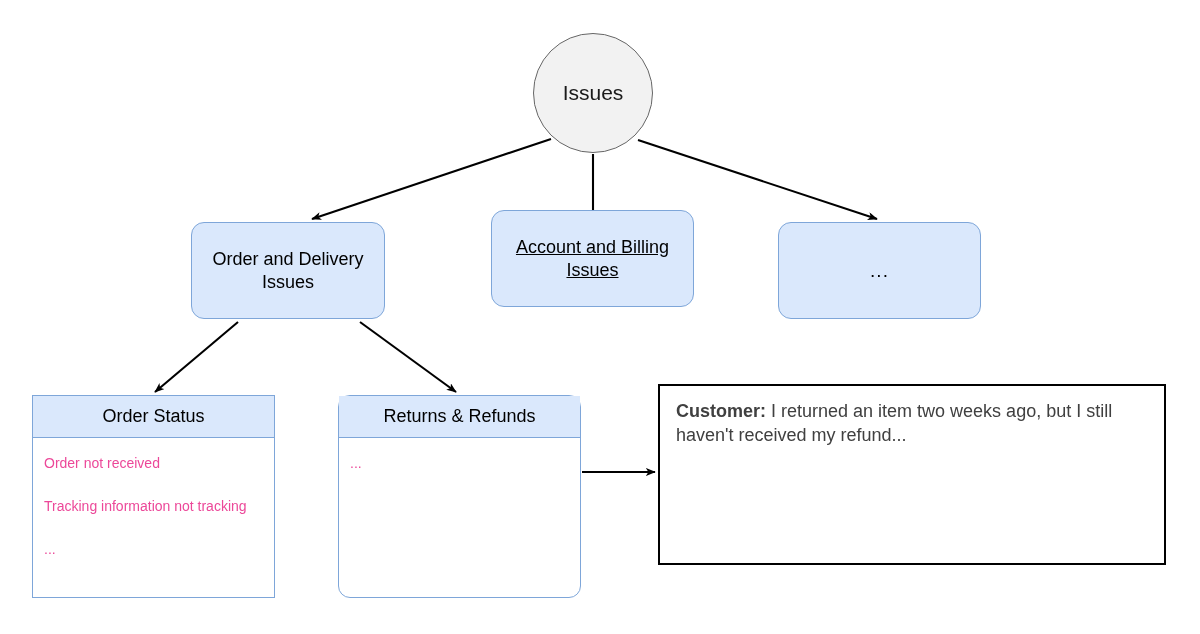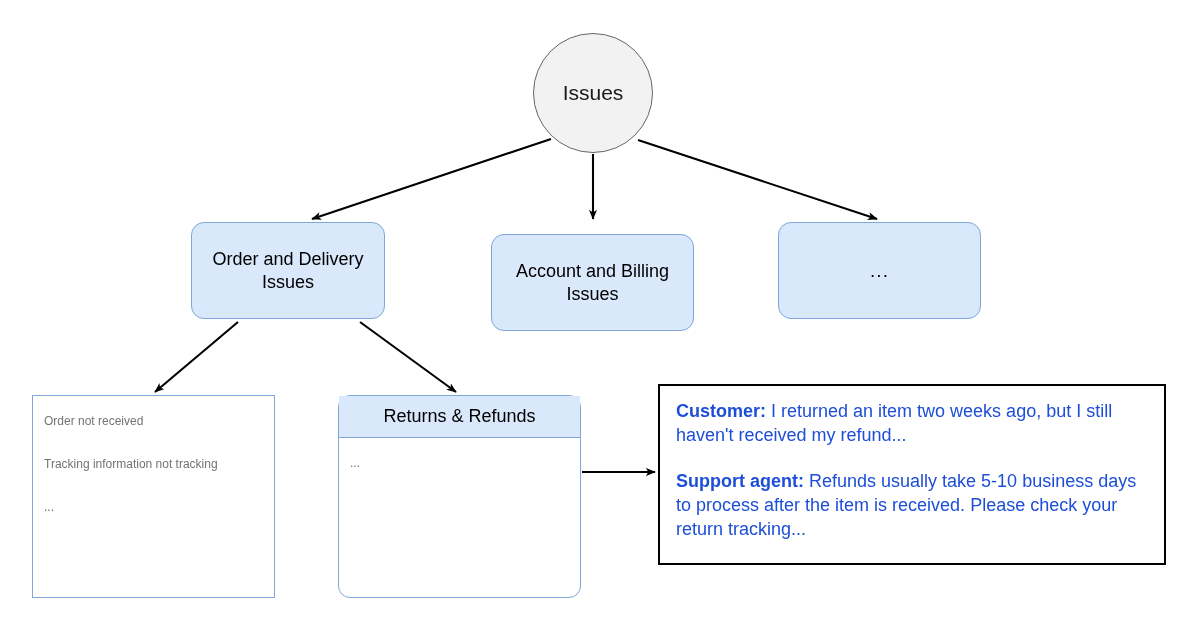--- a/index.html
+++ b/index.html
@@ -64,21 +64,21 @@
     z-index: 3;
   }
   .cat-node .node-label {
     font-size: 18px;
     line-height: 23px;
     text-align: center;
     color: #000000;
     white-space: pre-line;
   }
   #cat-order    { left: 191px; top: 222px; width: 194px; height: 97px; }
-  #cat-account  { left: 491px; top: 234px; width: 203px; height: 97px; }
+  #cat-account  { left: 491px; top: 210px; width: 203px; height: 97px; text-decoration: underline; }
   #cat-more     { left: 778px; top: 222px; width: 203px; height: 97px; }
   #cat-more .node-label { font-size: 19px; letter-spacing: 1px; }
 
   
   .leaf-table {
     position: absolute;
     box-sizing: border-box;
     border: 1.4px solid #7ea6d9;
     background: #ffffff;
     z-index: 3;
@@ -96,23 +96,23 @@
     font-size: 18px;
     line-height: 21px;
     color: #000000;
     text-align: center;
   }
   .leaf-body {
     padding: 14px 11px 10px 11px;
     box-sizing: border-box;
   }
   .leaf-item {
-    font-size: 12px;
+    font-size: 14px;
     line-height: 23px;
-    color: #737373;
+    color: #ec4899;
     margin-bottom: 20px;
   }
   .leaf-item:last-child { margin-bottom: 0; }
 
   #leaf-order-status  { left: 32px;  top: 395px; width: 243px; height: 203px; }
   #leaf-returns       { left: 338px; top: 395px; width: 243px; height: 203px; border-radius: 12px; }
 
   
   #conversation-box {
     position: absolute;
@@ -122,21 +122,21 @@
     height: 181px;
     box-sizing: border-box;
     border: 2px solid #000000;
     background: #ffffff;
     padding: 13px 16px 10px 16px;
     z-index: 3;
   }
   .convo-turn {
     font-size: 18px;
     line-height: 24px;
-    color: #1d4ed8;
+    color: #404040;
   }
   .convo-turn + .convo-turn { margin-top: 22px; }
   .convo-speaker { font-weight: bold; }
 </style>
 </head>
 <body>
 
 <div id="canvas">
 
   <svg id="edges" viewBox="0 0 1200 634" xmlns="http://www.w3.org/2000/svg">
@@ -169,38 +169,38 @@
   </div>
   <div class="cat-node" id="cat-account">
     <span class="node-label">Account and Billing
 Issues</span>
   </div>
   <div class="cat-node" id="cat-more">
     <span class="node-label">...</span>
   </div>
 
   <div class="leaf-table" id="leaf-order-status">
+    <div class="leaf-header">
+      <span class="leaf-title">Order Status</span>
+    </div>
     <div class="leaf-body">
       <div class="leaf-item">Order not received</div>
       <div class="leaf-item">Tracking information not tracking</div>
       <div class="leaf-item">...</div>
     </div>
   </div>
 
   <div class="leaf-table" id="leaf-returns">
     <div class="leaf-header">
       <span class="leaf-title">Returns &amp; Refunds</span>
     </div>
     <div class="leaf-body">
       <div class="leaf-item">...</div>
     </div>
   </div>
 
   <div id="conversation-box">
     <div class="convo-turn">
       <span class="convo-speaker">Customer:</span><span> I returned an item two weeks ago, but I still haven't received my refund...</span>
     </div>
-    <div class="convo-turn">
-      <span class="convo-speaker">Support agent:</span><span> Refunds usually take 5-10 business days to process after the item is received. Please check your return tracking...</span>
-    </div>
   </div>
 
 </div>
 
 </body></html>

